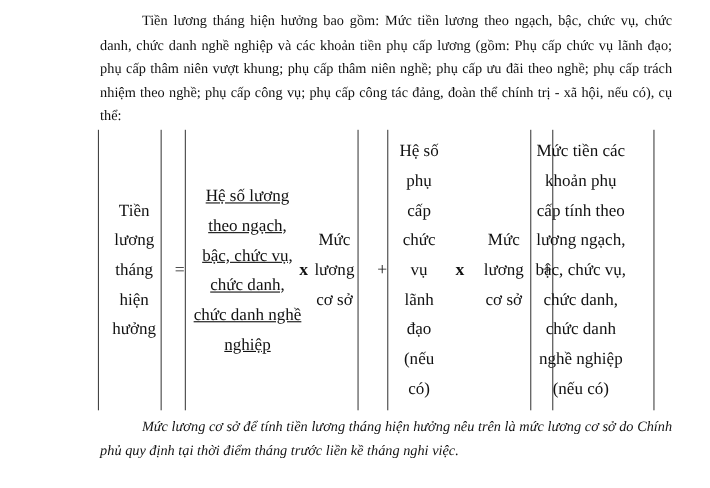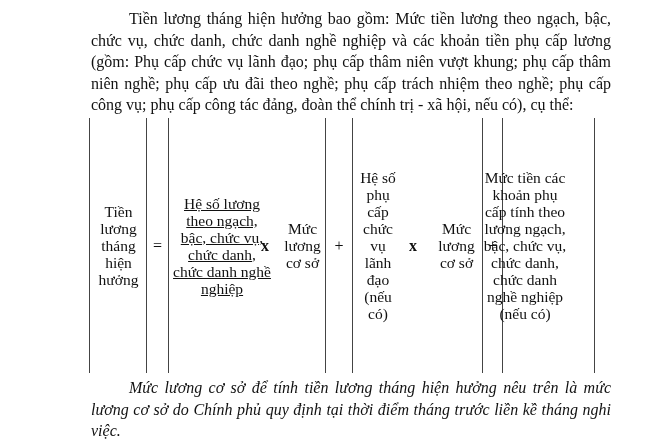--- a/index.html
+++ b/index.html
@@ -3,33 +3,33 @@
 <meta charset="utf-8">
 <style>
   html, body { margin: 0; padding: 0; }
   body {
     width: 645px; height: 444px; overflow: hidden; background: #ffffff;
     font-family: "Liberation Serif", "DejaVu Serif", serif;
     color: #111111; position: relative;
   }
   .para {
     position: absolute; left: 91px; width: 520px;
-    font-size: 16px; line-height: 21.6px; text-align: justify;
+    font-size: 13px; line-height: 21.6px; text-align: justify;
     text-align-last: left;
   }
   .para .indent { display: inline-block; width: 38px; }
   #p1 { top: 8px; }
   #p2 { top: 377px; font-style: italic; }
   .vline {
     position: absolute; top: 118px; height: 255px; width: 1.4px; background: #444;
   }
   .cell {
     position: absolute; top: 118px; height: 255px;
-    display: flex; align-items: center; justify-content: center;
-    text-align: center; font-size: 15.5px; line-height: 17px;
+    display: flex; align-items: center; justify-content: flex-end;
+    text-align: center; font-size: 15.5px; line-height: 27px;
   }
   .op { font-size: 16px; }
 </style>
 </head>
 <body>
 
 <div class="para" id="p1"><span class="indent"></span><span>Tiền lương tháng hiện hưởng bao gồm: Mức tiền lương theo ngạch, bậc, chức vụ, chức danh, chức danh nghề nghiệp và các khoản tiền phụ cấp lương (gồm: Phụ cấp chức vụ lãnh đạo; phụ cấp thâm niên vượt khung; phụ cấp thâm niên nghề; phụ cấp ưu đãi theo nghề; phụ cấp trách nhiệm theo nghề; phụ cấp công vụ; phụ cấp công tác đảng, đoàn thể chính trị - xã hội, nếu có), cụ thể:</span></div>
 
 <div>
   <div class="vline" style="left:89px"></div>

